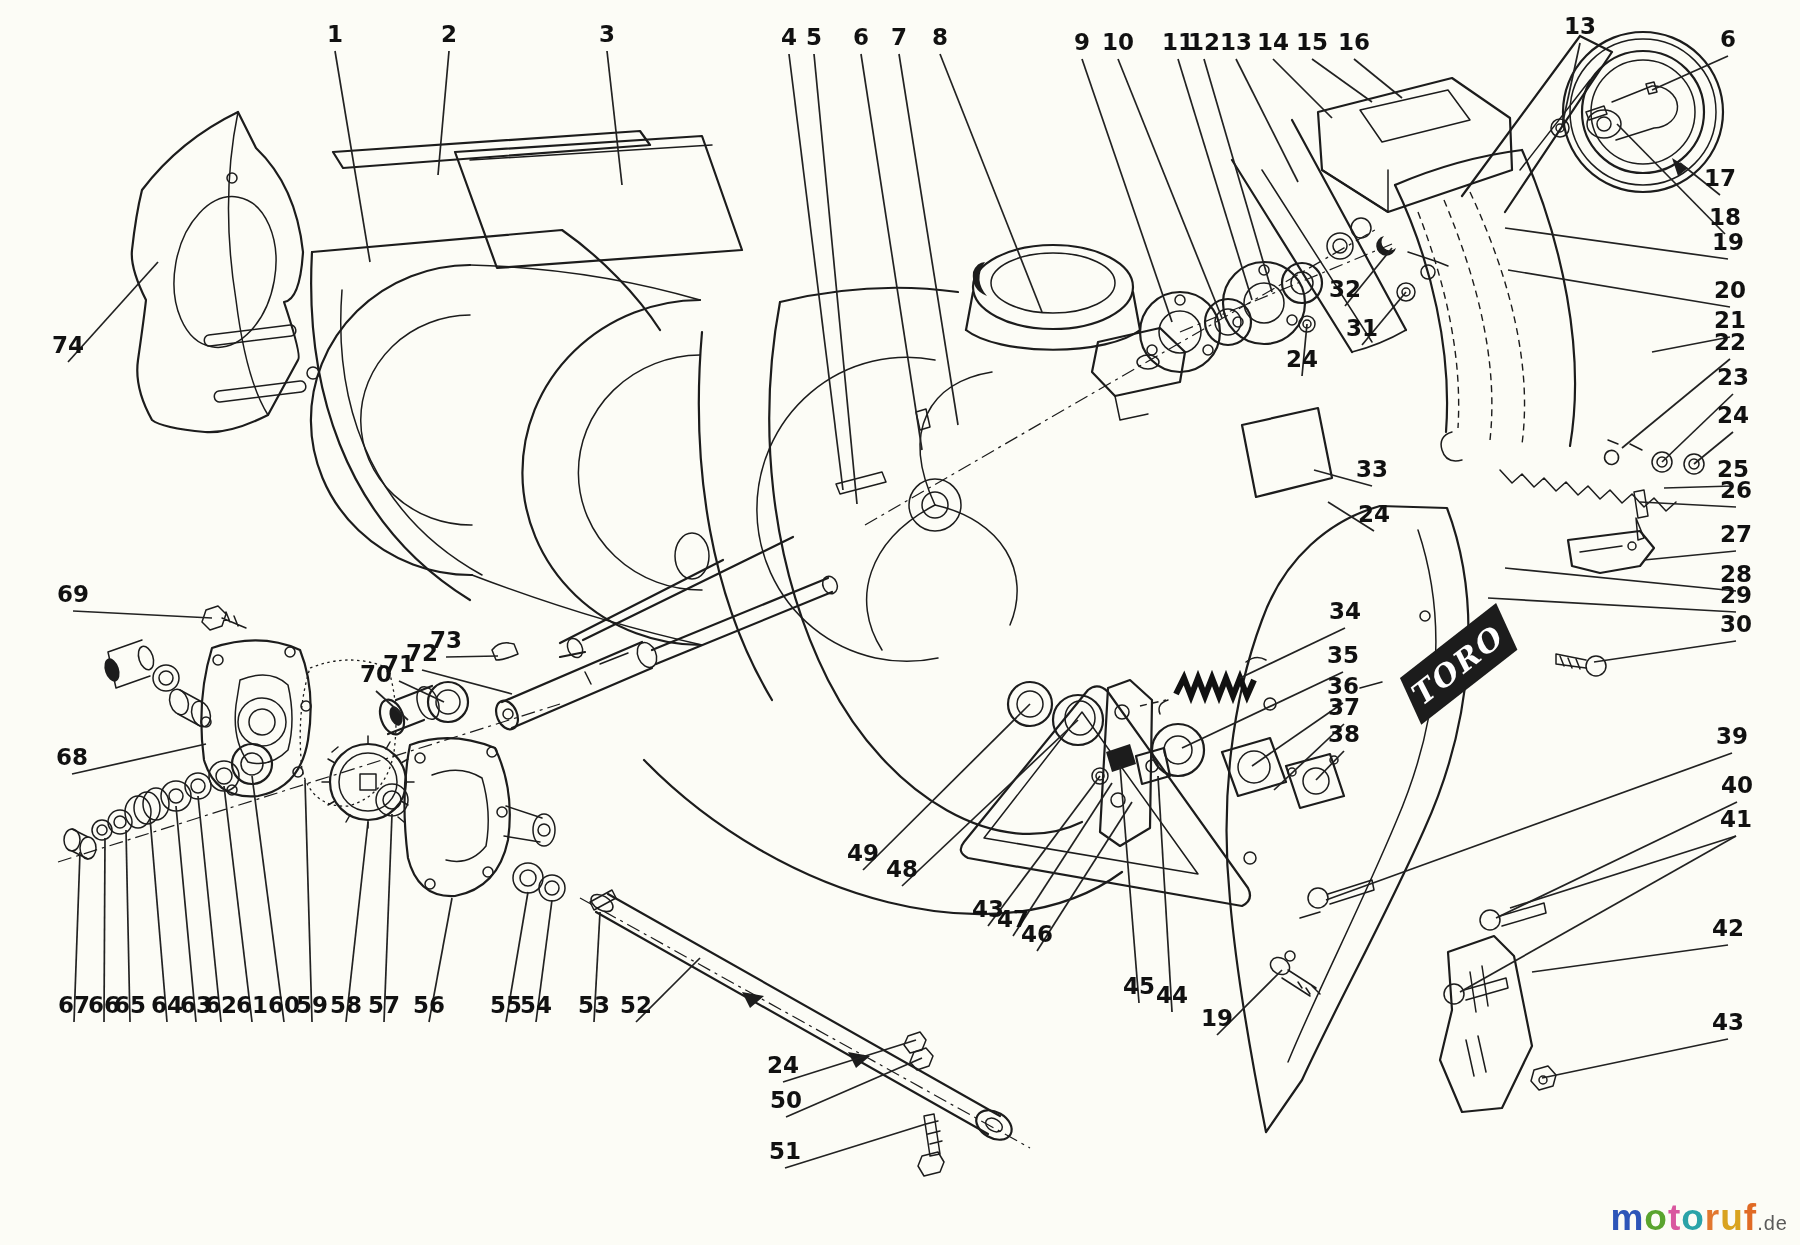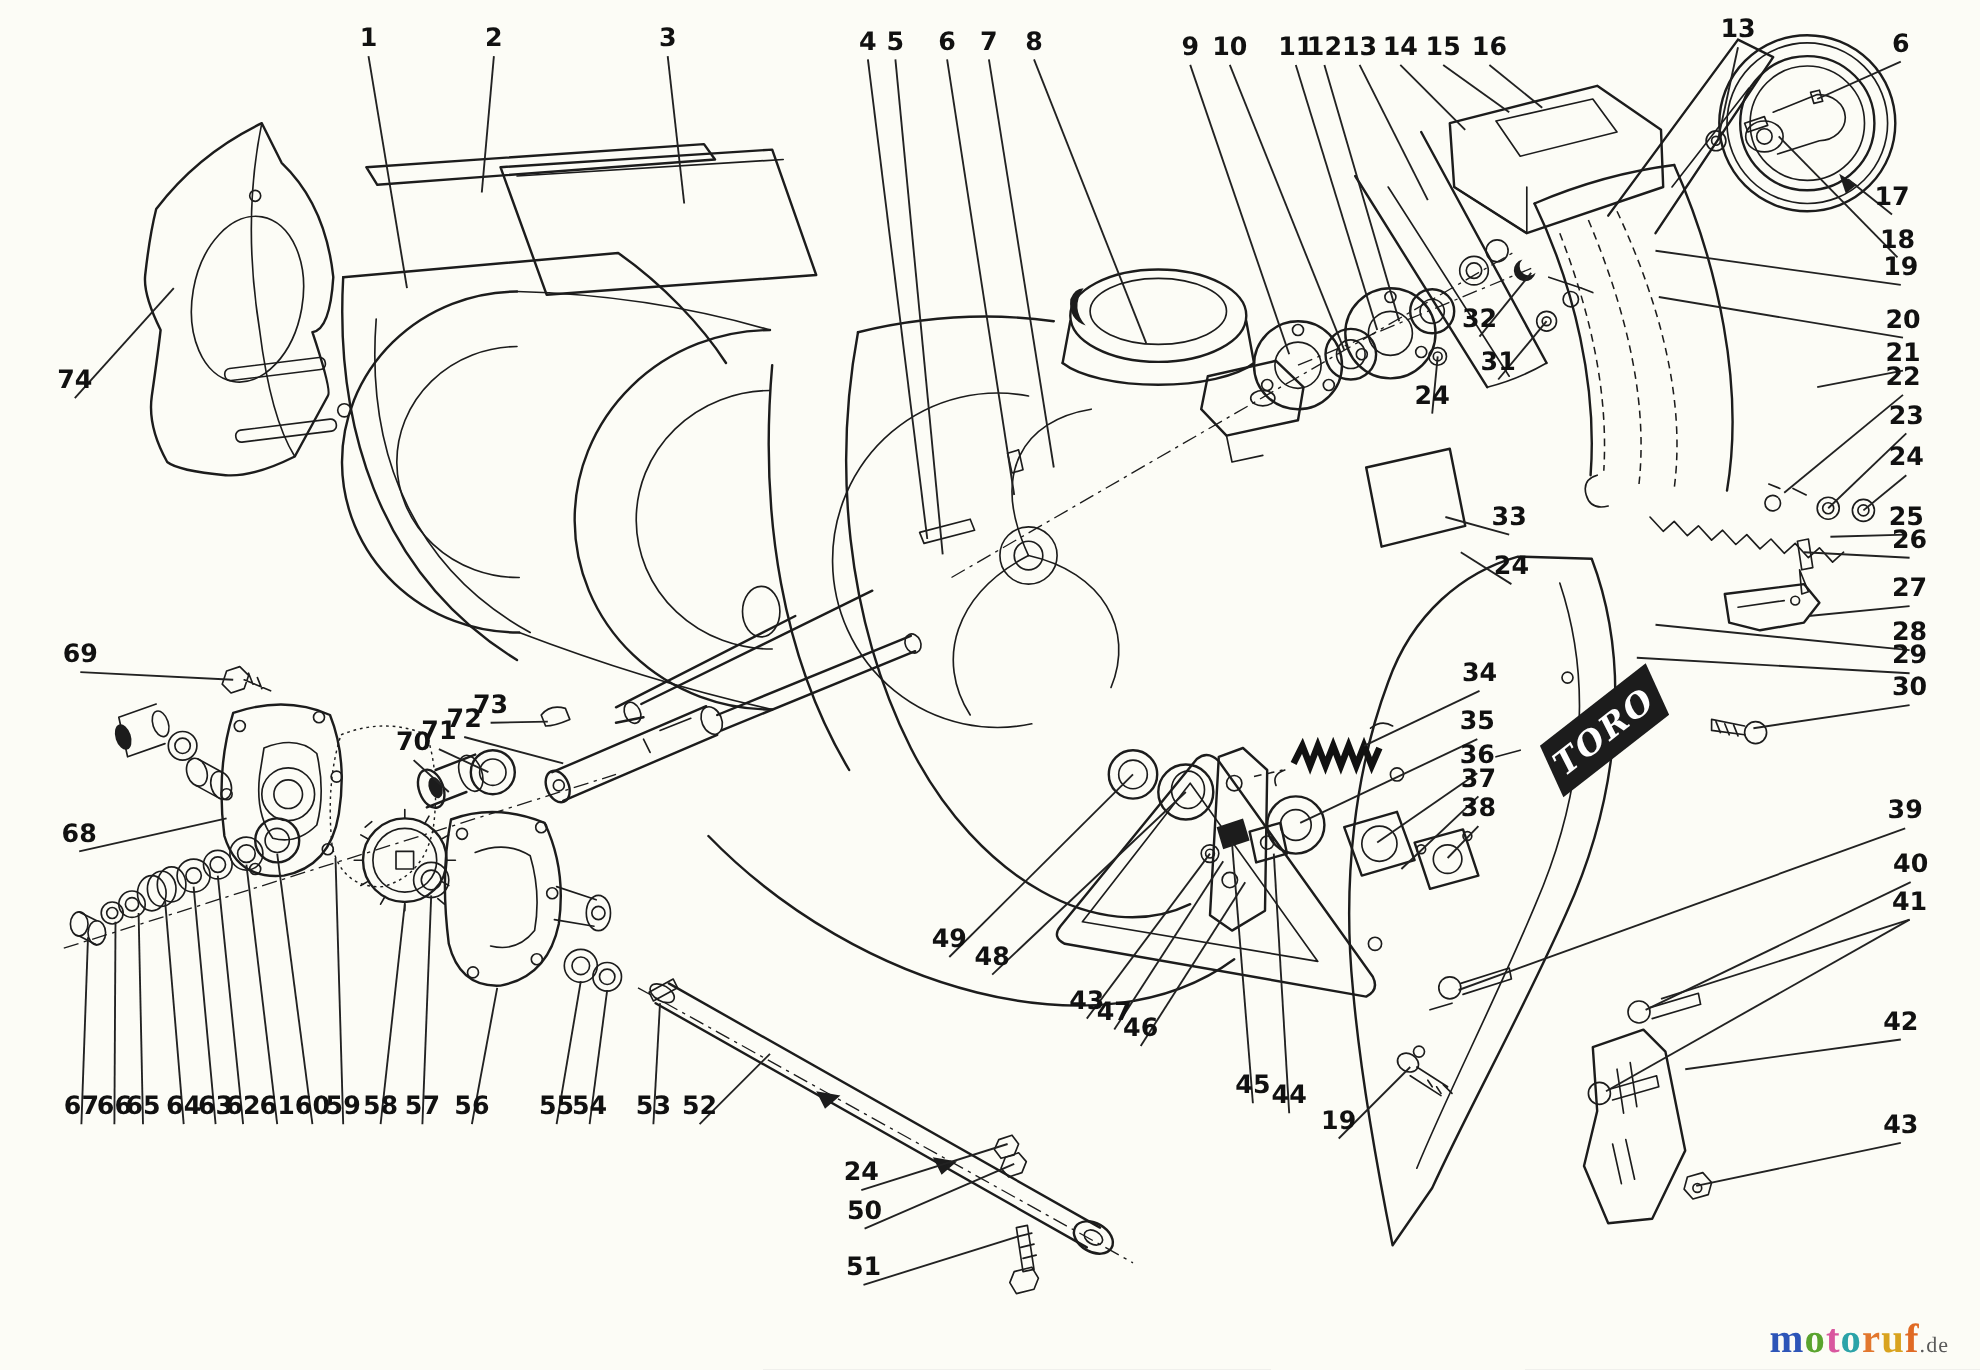--- a/index.html
+++ b/index.html
@@ -7,21 +7,21 @@
          font-family:"DejaVu Sans","Liberation Sans",sans-serif;}
   svg{position:absolute;left:0;top:0;}
   .ln{stroke:#1c1c1c;stroke-width:2.2;fill:none;stroke-linecap:round;stroke-linejoin:round;}
   .tn{stroke:#1c1c1c;stroke-width:1.5;fill:none;stroke-linecap:round;stroke-linejoin:round;}
   .dsh{stroke:#1c1c1c;stroke-width:1.4;fill:none;stroke-dasharray:7 5;}
   .dot{stroke:#1c1c1c;stroke-width:1.3;fill:none;stroke-dasharray:2.5 3.5;}
   .cl{stroke:#1c1c1c;stroke-width:1.2;fill:none;stroke-dasharray:14 5 3 5;}
   .blk{fill:#1c1c1c;stroke:none;}
   .lead{stroke:#222;stroke-width:1.7;fill:none;}
   .plbl{font:bold 23px "DejaVu Sans","Liberation Sans",sans-serif;fill:#111;text-anchor:middle;}
-  .wm{position:absolute;right:28px;bottom:6px;font-family:Liberation Serif, serif;
+  .wm{position:absolute;right:12px;bottom:6px;font-family:Liberation Sans, sans-serif;
       font-weight:bold;font-size:37px;letter-spacing:1px;}
   .wm .suf{font-size:20px;color:#5a5a5a;font-weight:normal;}
 </style>
 </head>
 <body>
 
 <div class="stage">
 <svg id="art" width="1800" height="1245" viewBox="0 0 1800 1245">
 
   <g>

